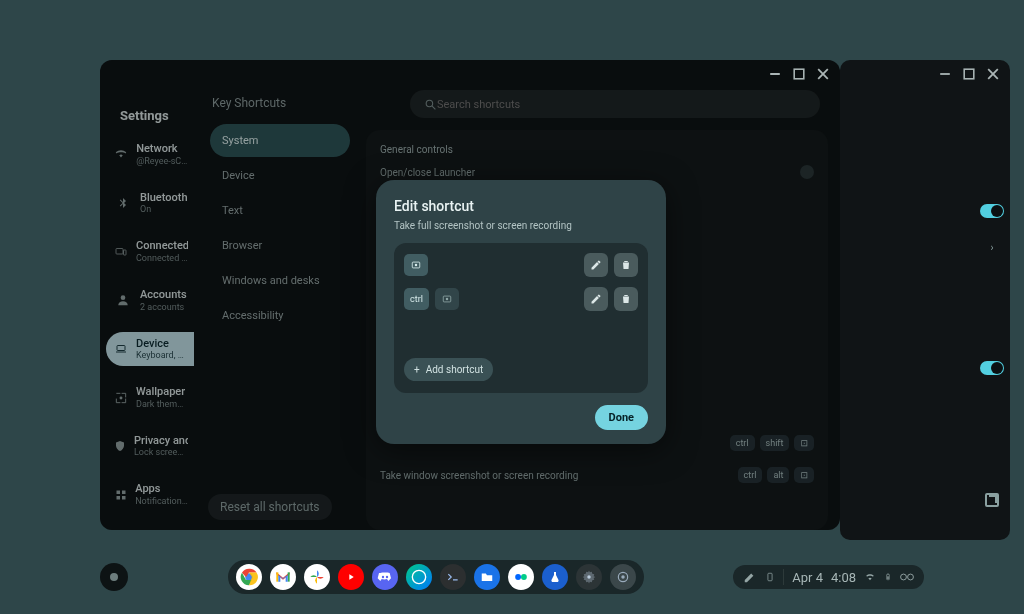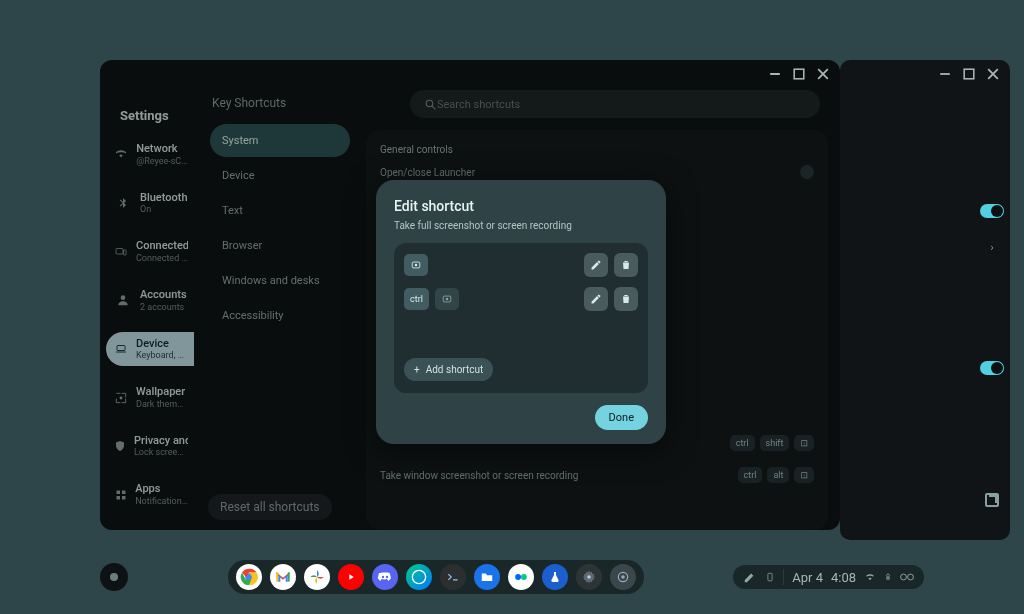--- a/index.html
+++ b/index.html
@@ -110,21 +110,21 @@
     display:flex; flex-direction:column; gap:10px; min-height:150px;
   }
   .slot { display:flex; align-items:center; justify-content:space-between; }
   .slot .left { display:flex; gap:6px; }
   .keychip { background:#415d62; color:#d8ecec; font-size:9px; border-radius:5px; padding:4px 6px; display:flex; align-items:center; justify-content:center; min-width:22px; height:22px; }
   .keychip.faint { background:#314549; color:#8fa6a6; }
   .slot .right { display:flex; gap:6px; }
   .iconbtn { background:#4a5b5d; width:24px;height:24px;border-radius:6px; display:flex;align-items:center;justify-content:center; color:#dce7e7; cursor:pointer; }
   .addbtn { margin-top:auto; align-self:flex-start; display:flex; align-items:center; gap:6px; font-size:10px; color:#d1e2e2; background:#3a5155; padding:6px 10px; border-radius:16px; cursor:pointer; }
   .donewrap { display:flex; justify-content:flex-end; padding-top:12px; }
-  .donebtn { background:#75d3e0; color:#062127; font-size:11px; font-weight:400; padding:6px 14px; border-radius:16px; cursor:pointer; }
+  .donebtn { background:#75d3e0; color:#062127; font-size:11px; font-weight:700; padding:6px 14px; border-radius:16px; cursor:pointer; }
 
   .scrim {
     position:absolute; inset:0; background:rgba(0,0,0,0.35); z-index:30;
   }
 
   
   .shelf {
     position:absolute; left:100px; right:100px; bottom:20px; height:34px;
     display:flex; align-items:center; z-index:100;
   }

